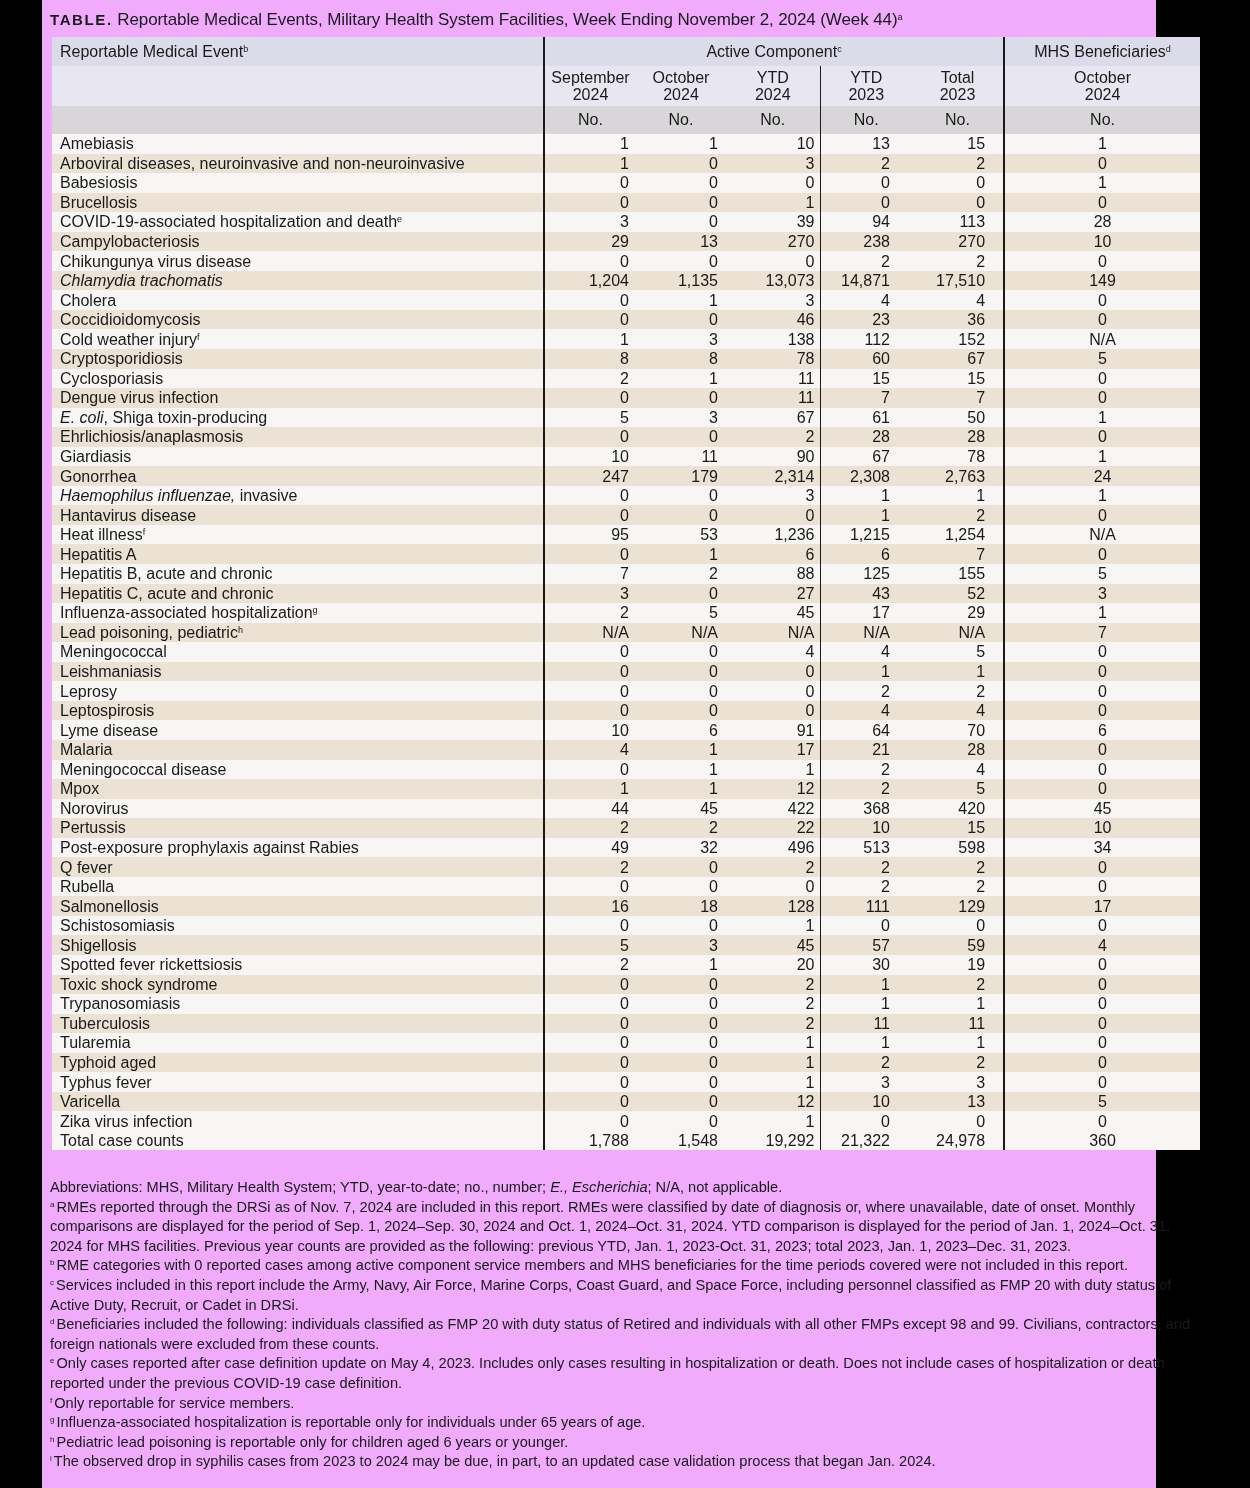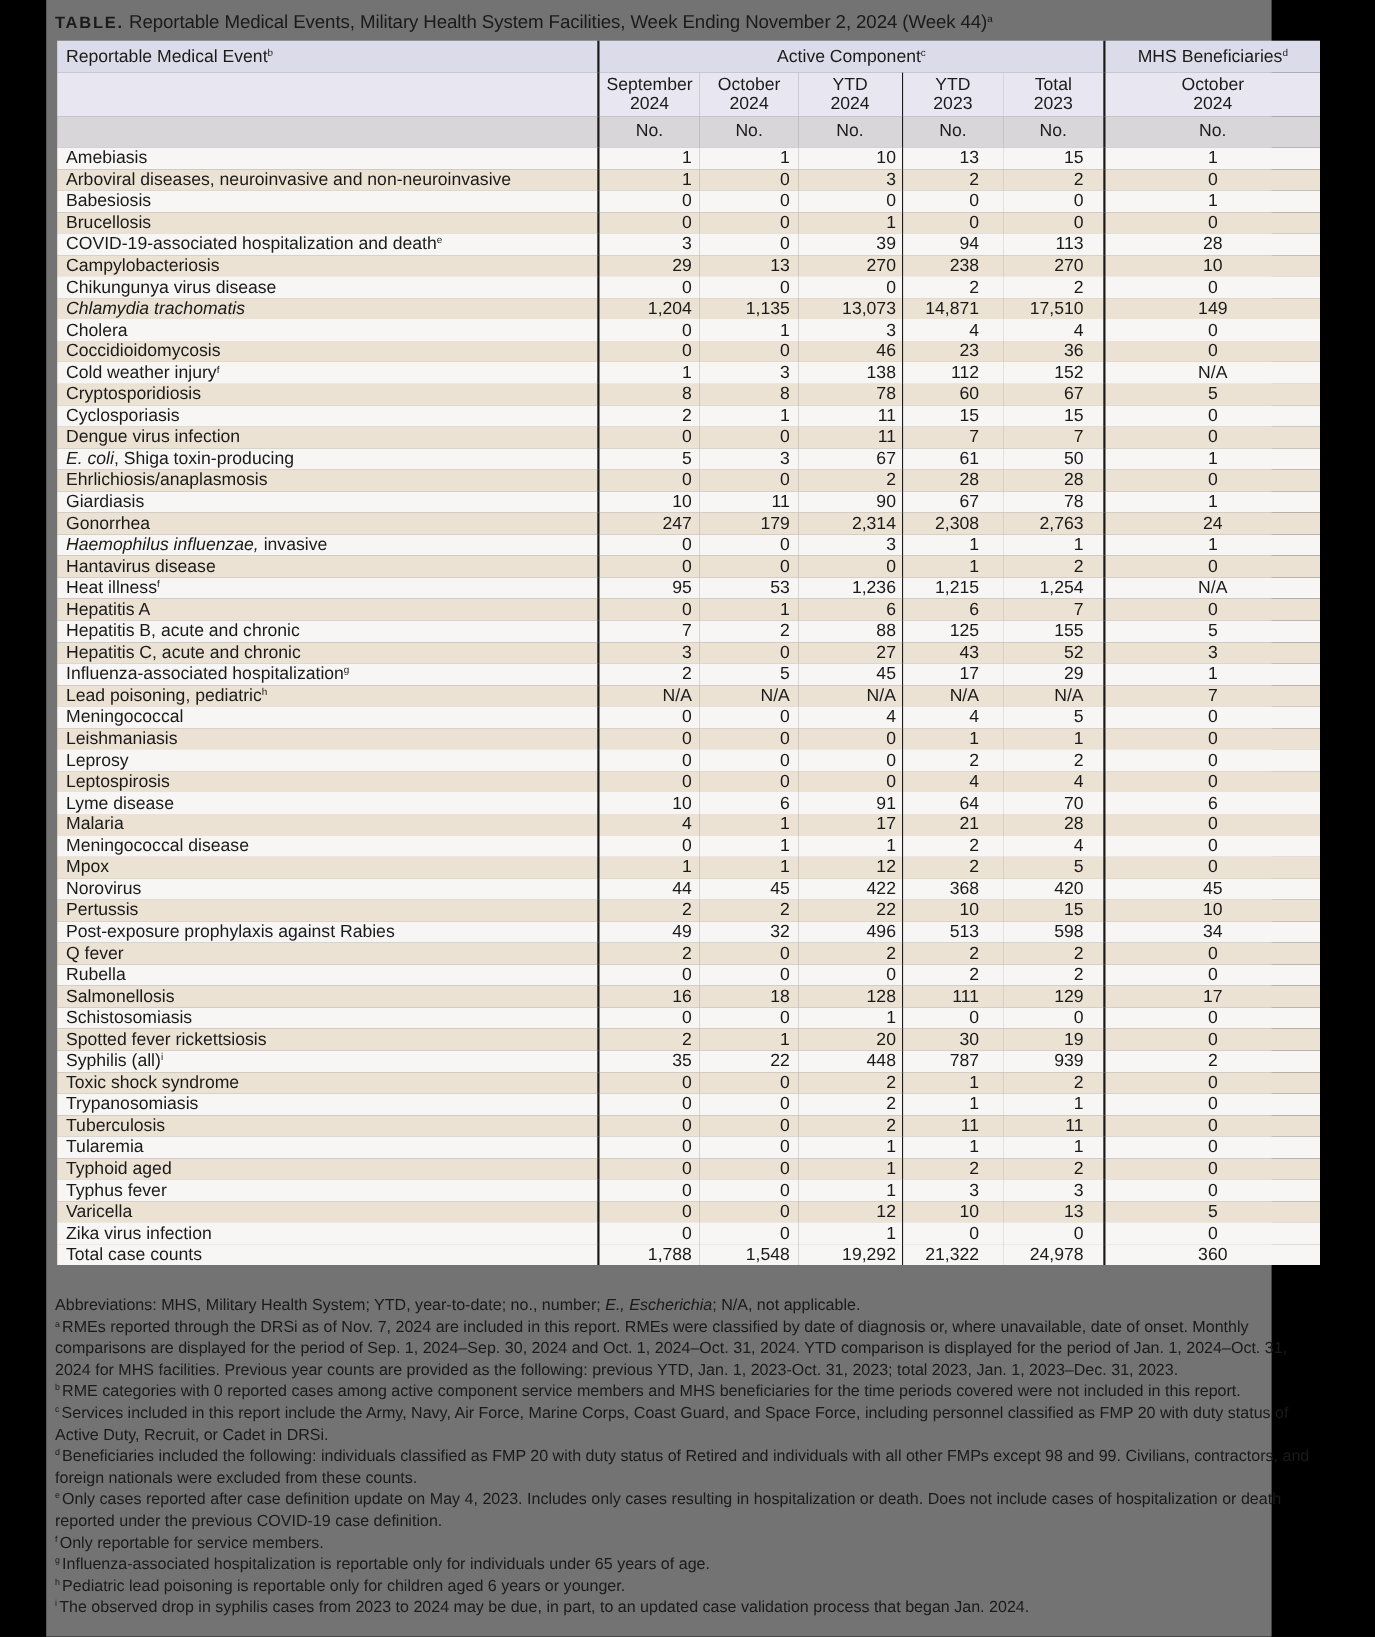--- a/index.html
+++ b/index.html
@@ -1,17 +1,17 @@
 <!DOCTYPE html>
 <html><head>
   <meta charset="utf-8">
   <style>
     html, body { margin: 0; padding: 0; background: #000; }
     body { width: 1250px; height: 1488px; position: relative; overflow: hidden; font-family: "Liberation Sans", sans-serif; color: #1a1a1a; }
-    .panel { position: absolute; left: 42px; top: 0; width: 1114px; height: 1488px; background: #737373; }
+    .panel { position: absolute; left: 42px; top: 0; width: 1114px; height: 1488px; background: #f0abfc; }
     .title { position: absolute; left: 8px; top: 9px; font-size: 17px; line-height: 22px; letter-spacing: -0.1px; white-space: nowrap; }
     .title .lbl { font-weight: bold; font-size: 15px; letter-spacing: 1.6px; font-stretch: condensed; }
     .title sup, td sup, th sup, .fn sup { font-size: 9px; vertical-align: 5px; line-height: 0; }
     table { position: absolute; left: 10px; top: 37px; width: 1148px; border-collapse: collapse; table-layout: fixed; font-size: 16px; }
     col.c0 { width: 492px; } col.c1 { width: 92px; } col.c2 { width: 90px; } col.c3 { width: 94px; }
     col.c4 { width: 92px; } col.c5 { width: 92px; } col.c6 { width: 196px; }
     thead tr.h1 th { background: #dcdbe9; height: 29px; font-weight: normal; font-size: 16px; }
     thead tr.h2 th { background: #e8e7f1; height: 40px; font-weight: normal; line-height: 17px; font-size: 16px; }
     thead tr.h3 th { background: #d8d6d8; height: 28px; font-weight: normal; font-size: 16px; }
     th.left { text-align: left; padding-left: 8px; }
@@ -440,36 +440,36 @@
         <tr>
           <td class="name"><span>Schistosomiasis</span></td>
           <td class="num c1n bl">0</td>
           <td class="num c2n">0</td>
           <td class="num c3n">1</td>
           <td class="num c4n bl1">0</td>
           <td class="num c5n">0</td>
           <td class="ben bl">0</td>
         </tr>
         <tr>
+          <td class="name"><span>Shigellosis</span></td>
+          <td class="num c1n bl">5</td>
+          <td class="num c2n">3</td>
+          <td class="num c3n">45</td>
+          <td class="num c4n bl1">57</td>
+          <td class="num c5n">59</td>
+          <td class="ben bl">4</td>
+        </tr>
+        <tr>
           <td class="name"><span>Spotted fever rickettsiosis</span></td>
           <td class="num c1n bl">2</td>
           <td class="num c2n">1</td>
           <td class="num c3n">20</td>
           <td class="num c4n bl1">30</td>
           <td class="num c5n">19</td>
           <td class="ben bl">0</td>
-        </tr>
-        <tr>
-          <td class="name"><span>Syphilis (all)</span><sup>i</sup></td>
-          <td class="num c1n bl">35</td>
-          <td class="num c2n">22</td>
-          <td class="num c3n">448</td>
-          <td class="num c4n bl1">787</td>
-          <td class="num c5n">939</td>
-          <td class="ben bl">2</td>
         </tr>
         <tr>
           <td class="name"><span>Toxic shock syndrome</span></td>
           <td class="num c1n bl">0</td>
           <td class="num c2n">0</td>
           <td class="num c3n">2</td>
           <td class="num c4n bl1">1</td>
           <td class="num c5n">2</td>
           <td class="ben bl">0</td>
         </tr>

